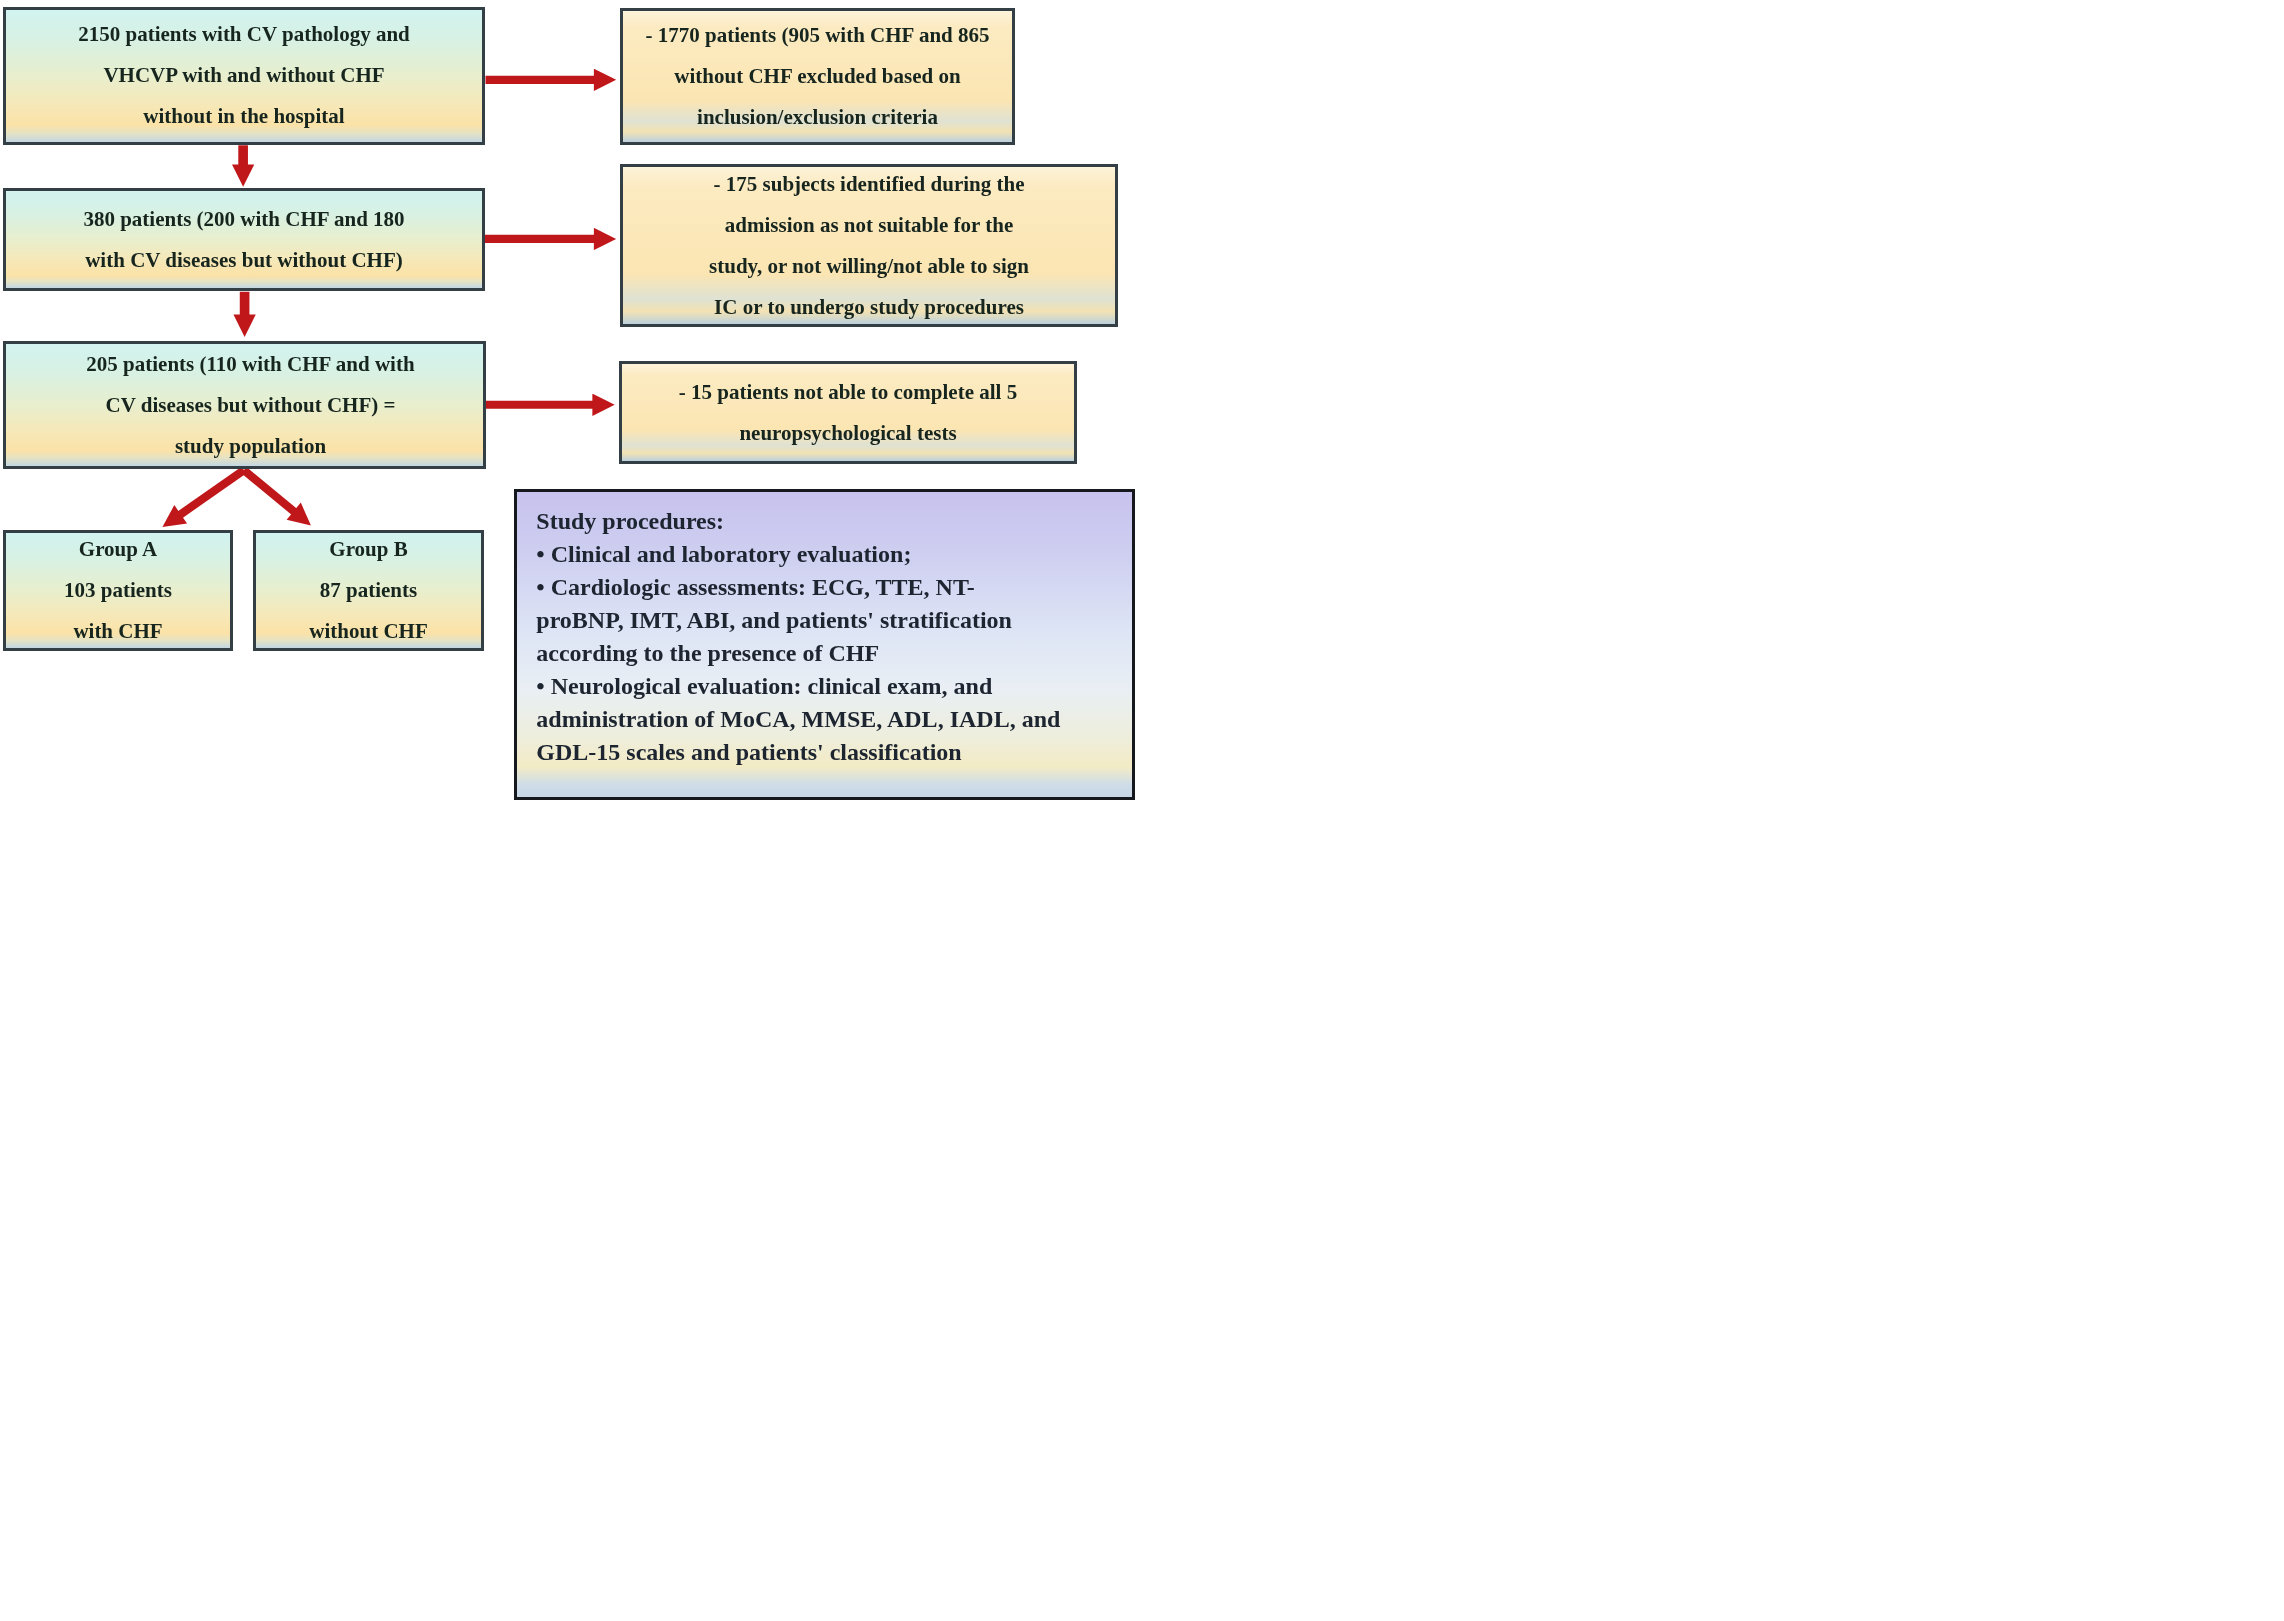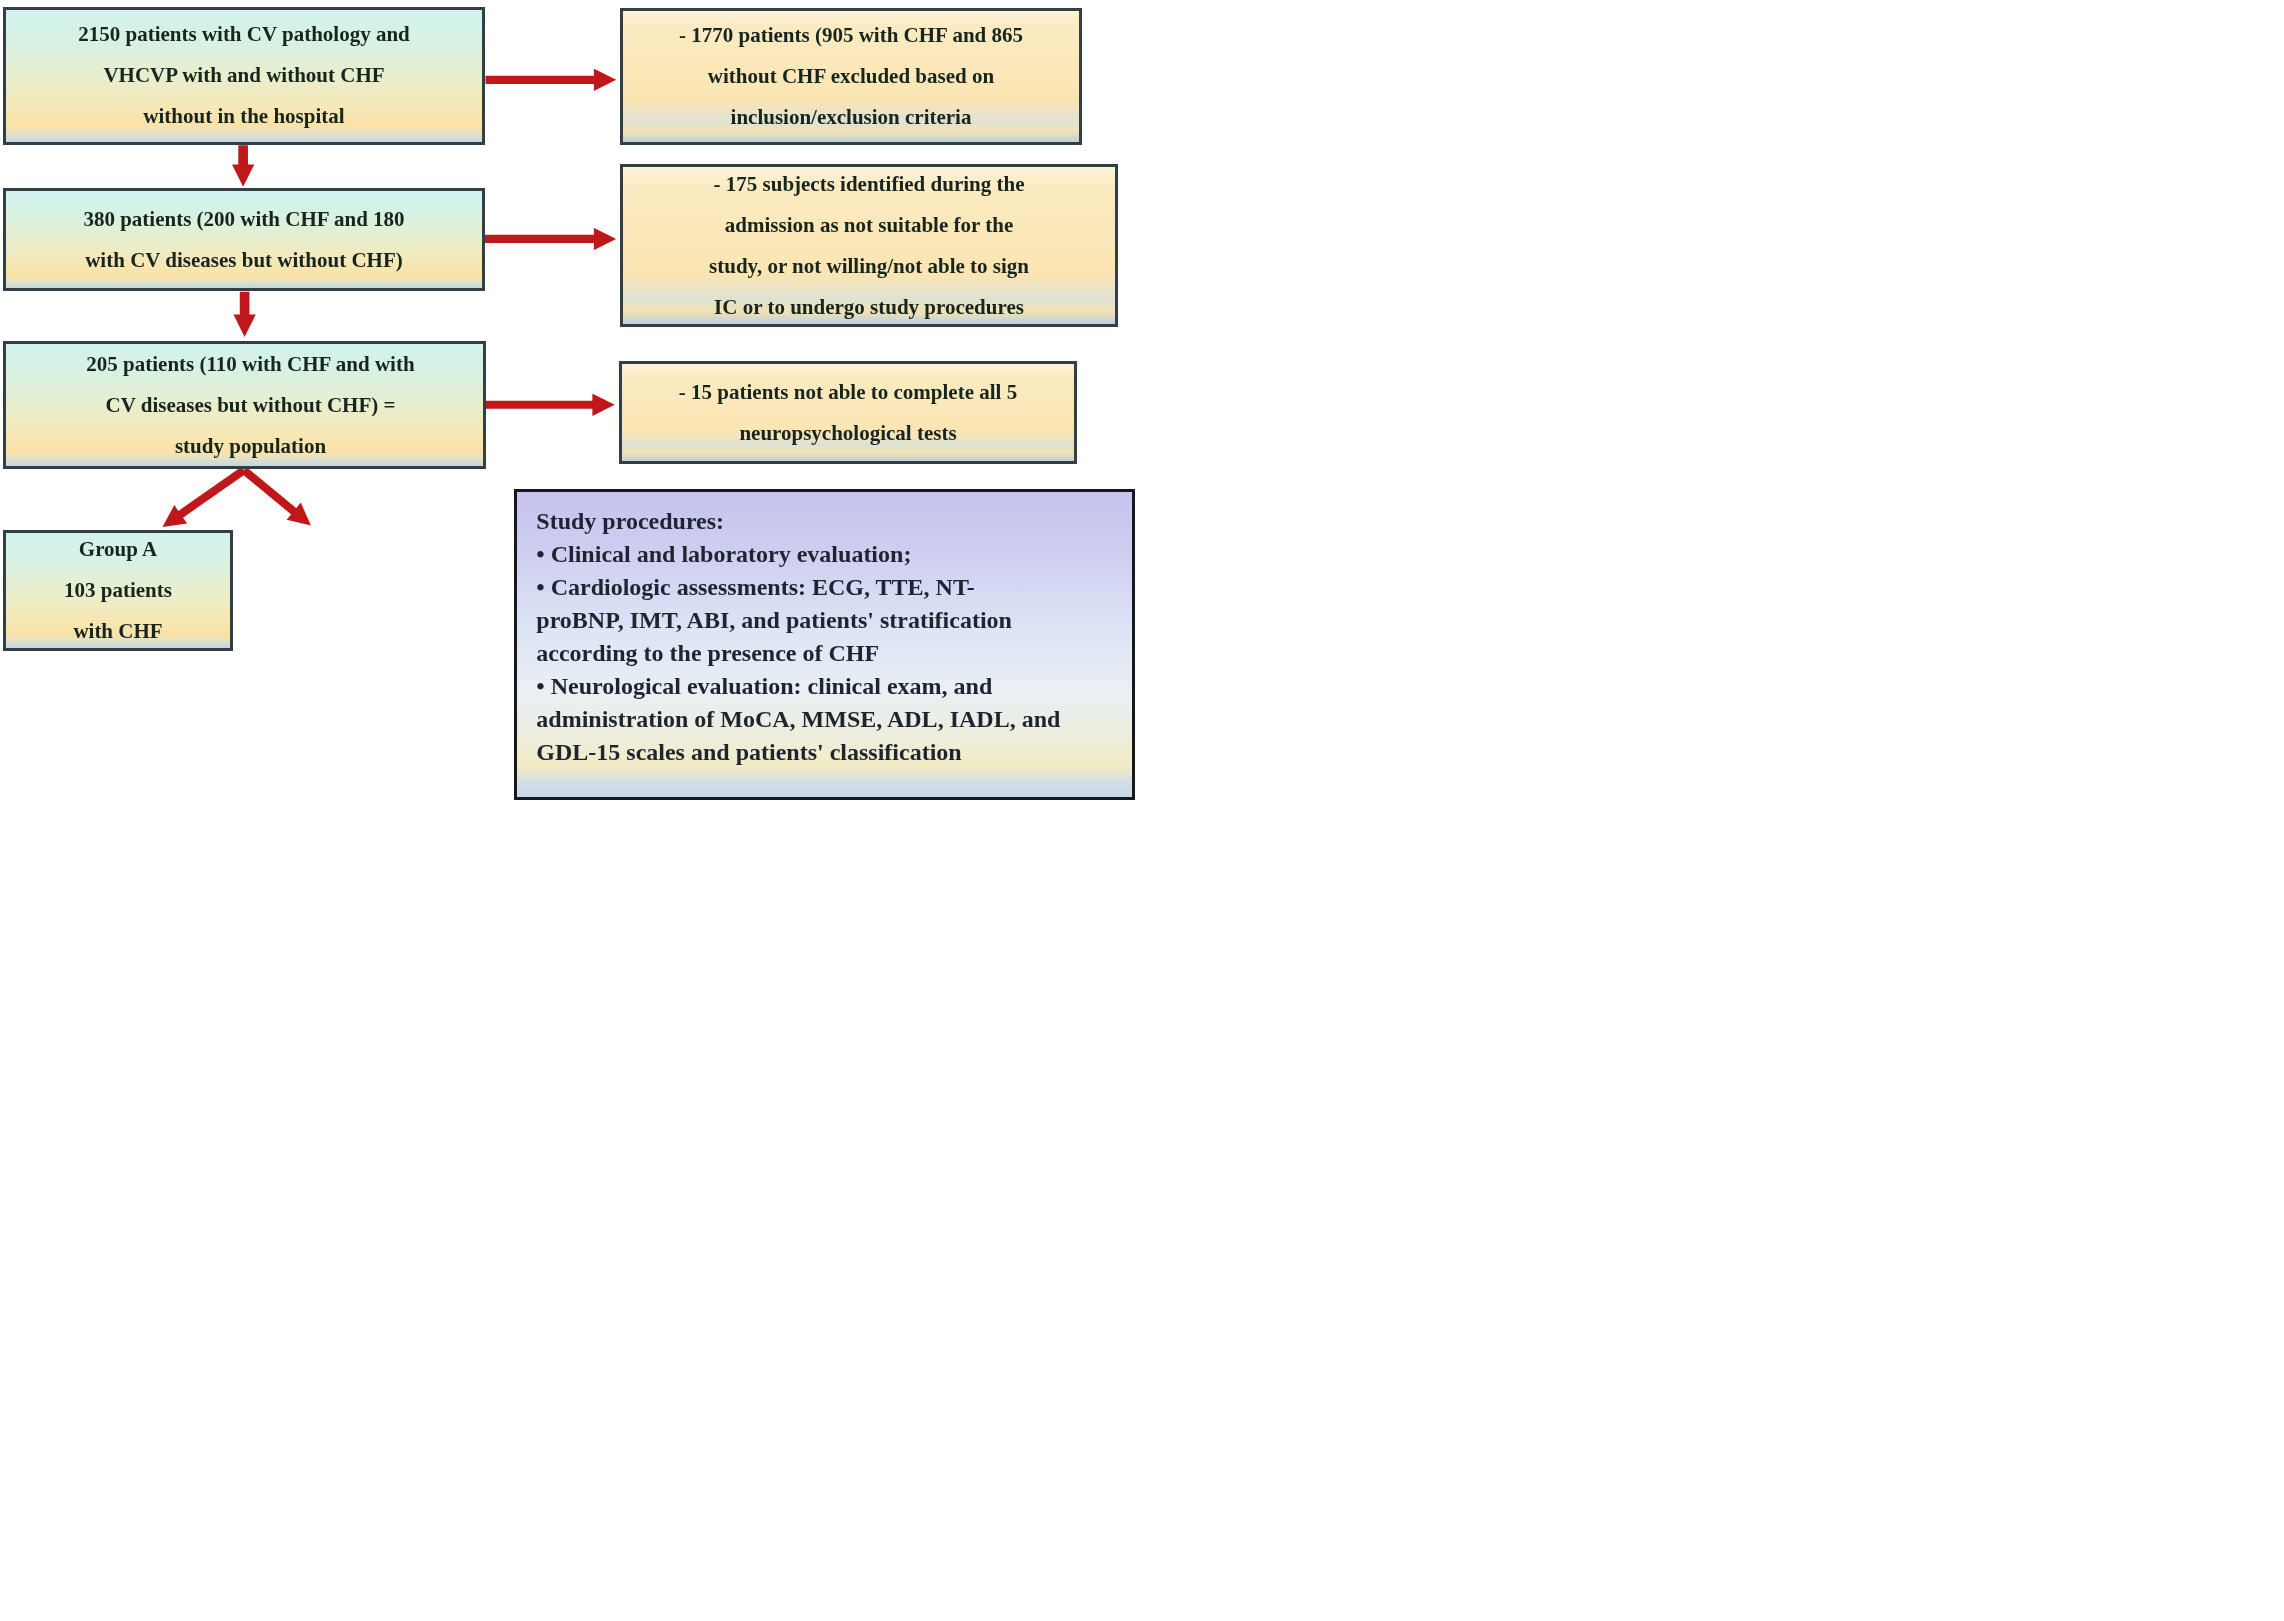--- a/index.html
+++ b/index.html
@@ -30,21 +30,21 @@
   }
   .grad-study{
     background:linear-gradient(180deg,#c7c2ee 0%,#cdcdf0 18%,#dde4f5 45%,
       #e9eff4 65%,#eeeedd 80%,#f3ebc5 90%,#cfdde9 96%,#c6d6e5 100%);
   }
   .line{
     font-weight:bold;font-size:21px;line-height:41px;
     color:#17251f;white-space:nowrap;
   }
   #box-initial      {left:3px;  top:6.7px;   width:482px;height:138px;}
-  #box-excl1        {left:620px;top:8.2px;  width:462px;height:137px;}
+  #box-excl1        {left:620px;top:8.2px;  width:395px;height:137px;}
   #box-enrolled     {left:3px;  top:188px; width:482px;height:103px;}
   #box-excl2        {left:620px;top:164px; width:498px;height:163px;}
   #box-studypop     {left:3px;  top:341px; width:483px;height:128px;padding-left:12px;}
   #box-excl3        {left:619px;top:361px; width:458px;height:103px;}
   #box-groupA       {left:3px;  top:530px; width:230px;height:121px;}
   #box-groupB       {left:253px;top:530px; width:231px;height:121px;}
 
   #box-study{
     left:514px;top:489px;width:621px;height:311px;
     border:3px solid #15181c;
@@ -110,20 +110,25 @@
     <div class="line">- 15 patients not able to complete all 5</div>
     <div class="line">neuropsychological tests</div>
   </div>
 
   <div class="box grad-left" id="box-groupA">
     <div class="line">Group A</div>
     <div class="line">103 patients</div>
     <div class="line">with CHF</div>
   </div>
 
+  <div class="box grad-left" id="box-groupB">
+    <div class="line">Group B</div>
+    <div class="line">87 patients</div>
+    <div class="line">without CHF</div>
+  </div>
 
   <div class="box grad-study" id="box-study">
     <div class="line">Study procedures:</div>
     <div class="line">• Clinical and laboratory evaluation;</div>
     <div class="line">• Cardiologic assessments: ECG, TTE, NT-</div>
     <div class="line">proBNP, IMT, ABI, and patients' stratification</div>
     <div class="line">according to the presence of CHF</div>
     <div class="line">• Neurological evaluation: clinical exam, and</div>
     <div class="line">administration of MoCA, MMSE, ADL, IADL, and</div>
     <div class="line">GDL-15 scales and patients' classification</div>

